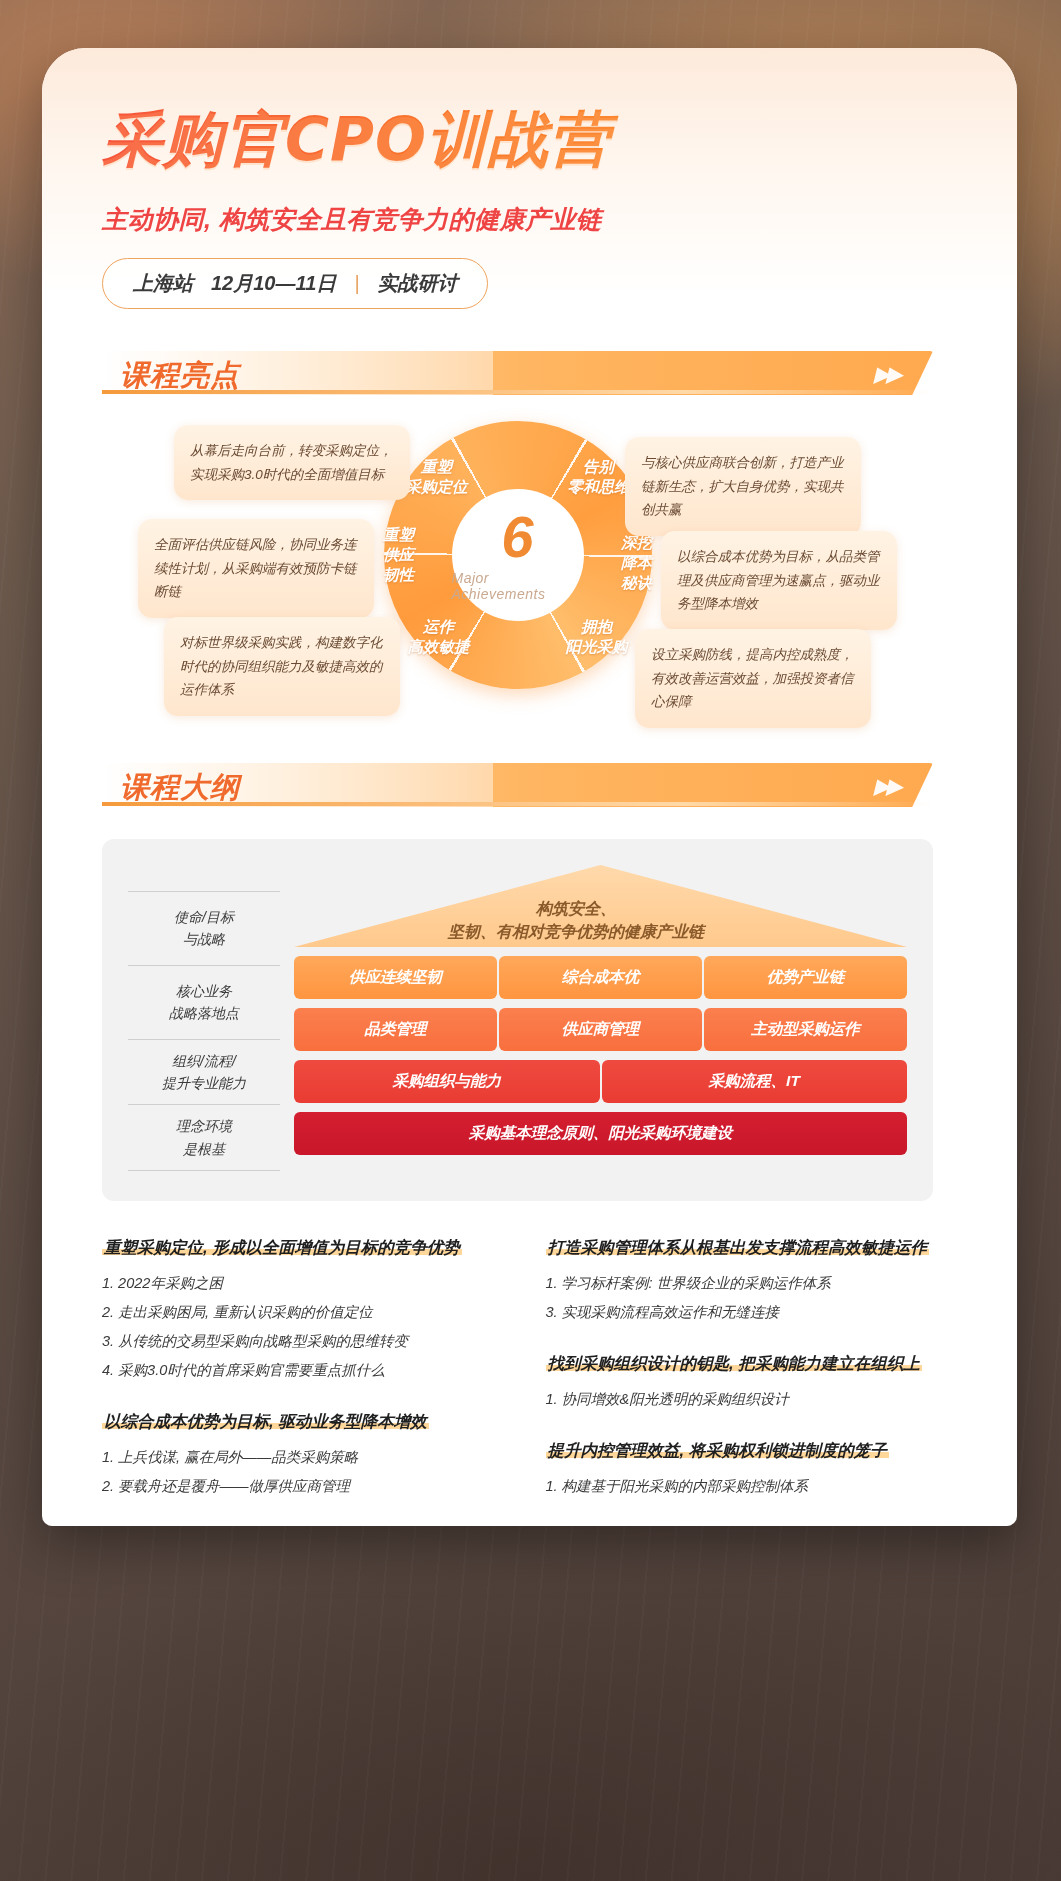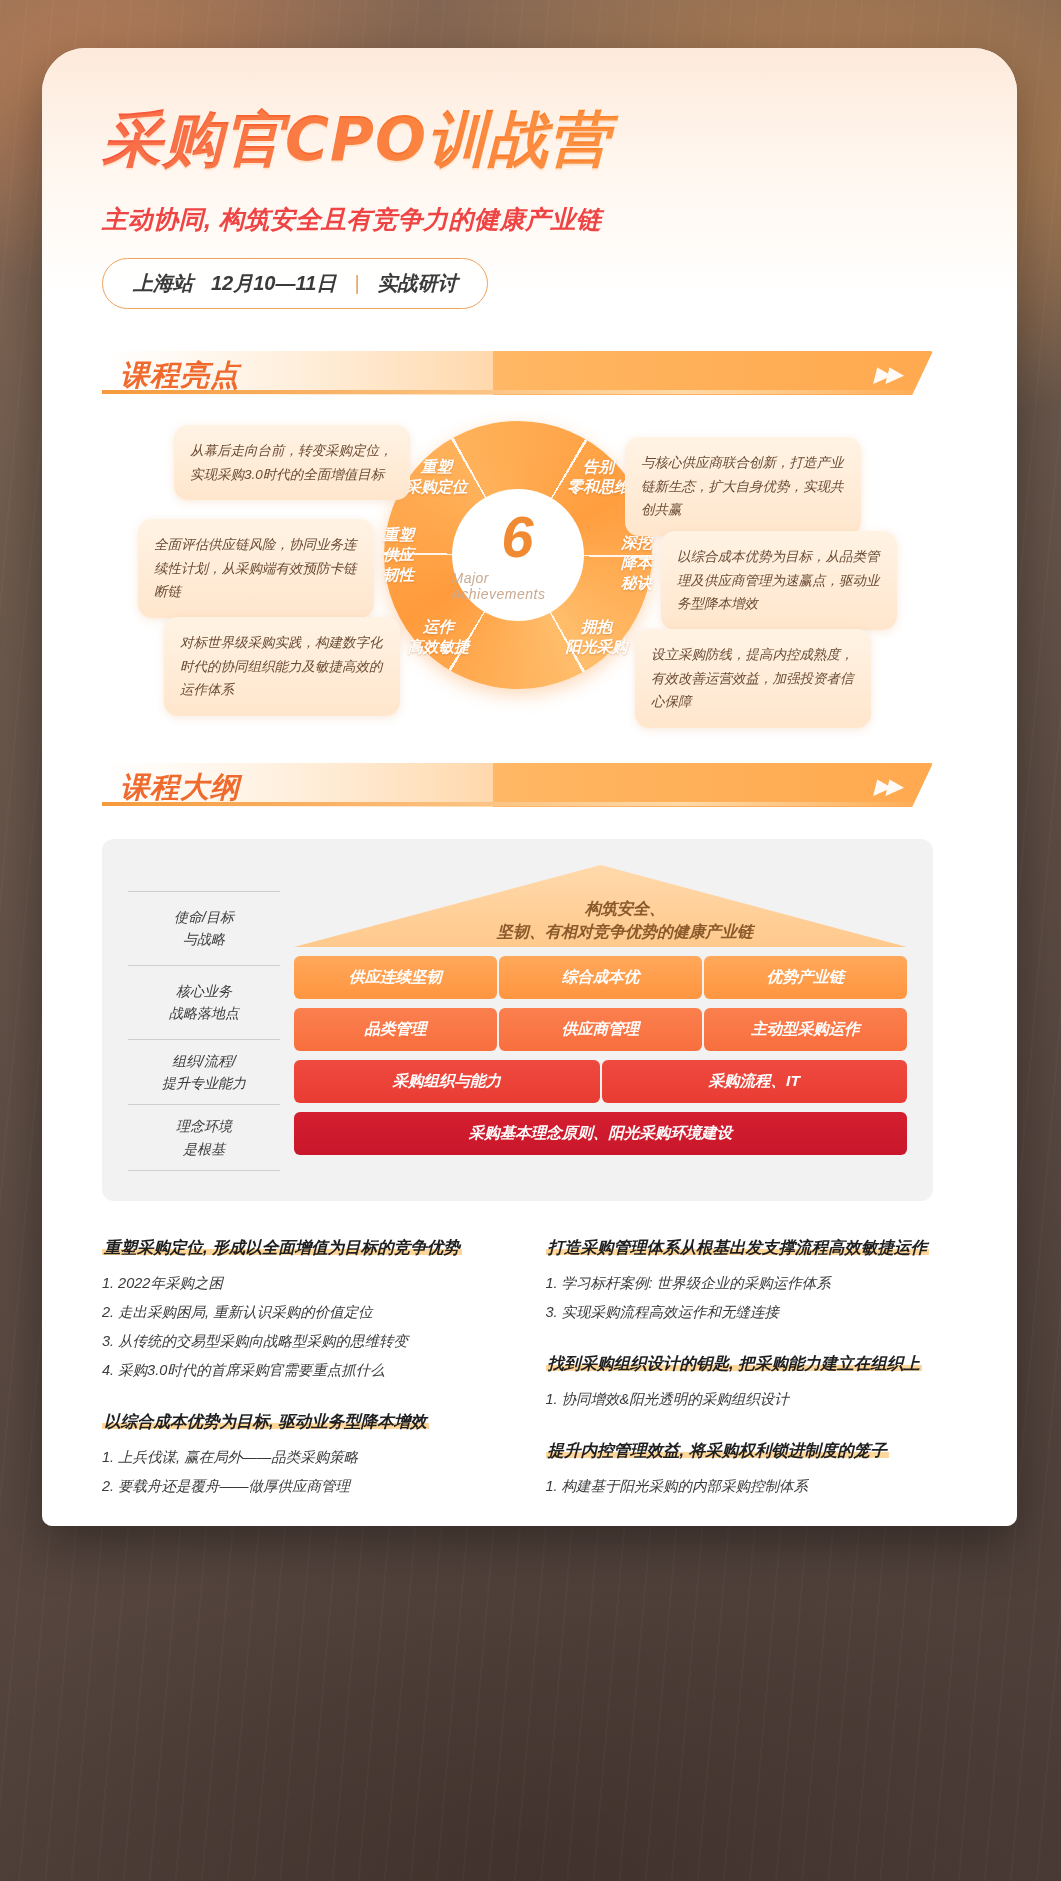--- a/index.html
+++ b/index.html
@@ -110,21 +110,21 @@
   }
   .labels-col{ width: 152px; padding-top: 26px; }
   .lbl{ text-align:center; font-size:14px; color:#3b3b3b; line-height:1.6; padding: 14px 0;
         border-bottom: 1px solid #cfcfcf; }
   .lbl:first-child{ border-top:1px solid #cfcfcf; }
   .rows-col{ flex:1; }
   .apex{
     position:relative; height: 82px;
     background: linear-gradient(180deg,#ffd9ab,#ffc98c);
     clip-path: polygon(50% 0, 100% 100%, 0 100%);
-    display:flex; align-items:flex-end; justify-content:flex-end;
+    display:flex; align-items:flex-end; justify-content:flex-start;
   }
   .apex span{ display:block; text-align:center; font-size:16px; font-weight:700; color:#8a5a2a; line-height:1.45;
     padding-bottom: 4px; width: 92%;}
   .row{ display:flex; gap:2px; margin-top: 9px; }
   .cell{
     flex:1; text-align:center; color:#fff; font-weight:700; font-size:15.5px;
     padding: 11px 6px; border-radius: 6px;
   }
   .r1 .cell{ background: linear-gradient(180deg,#ffa85a,#ff9540); }
   .r2 .cell{ background: linear-gradient(180deg,#fb7f4e,#f96f3e); }

